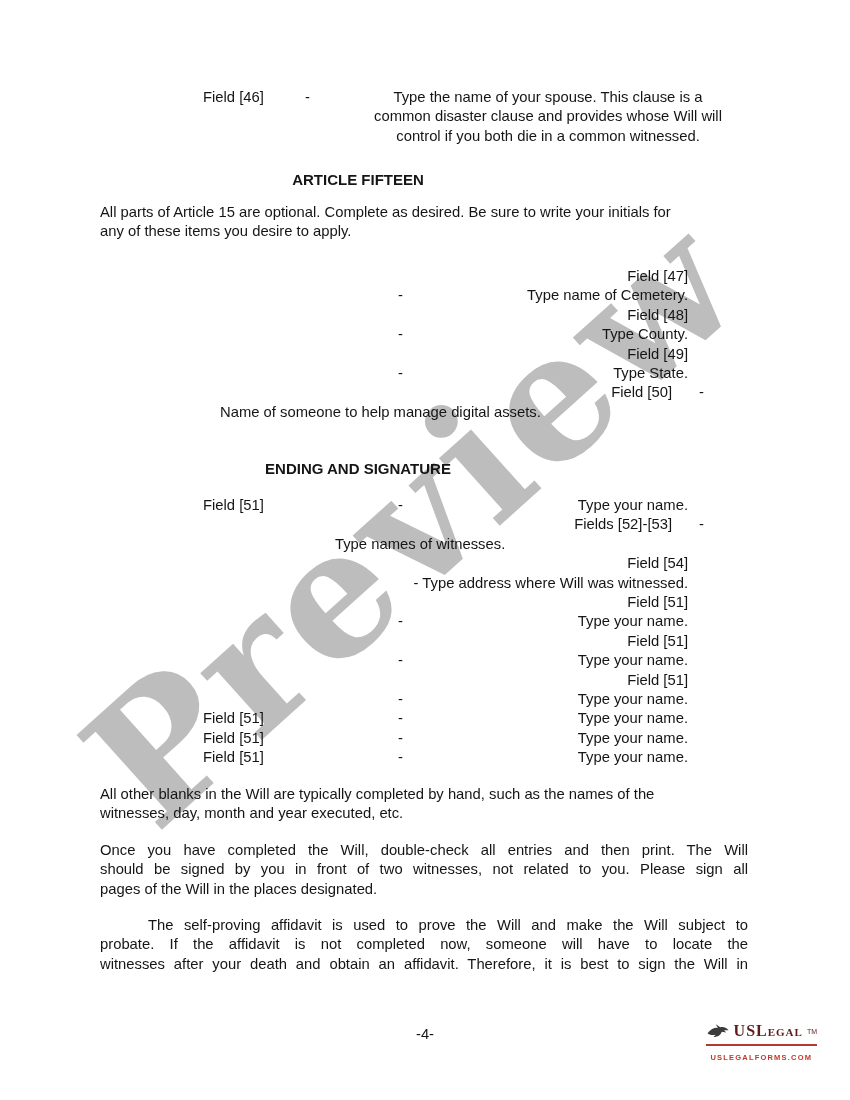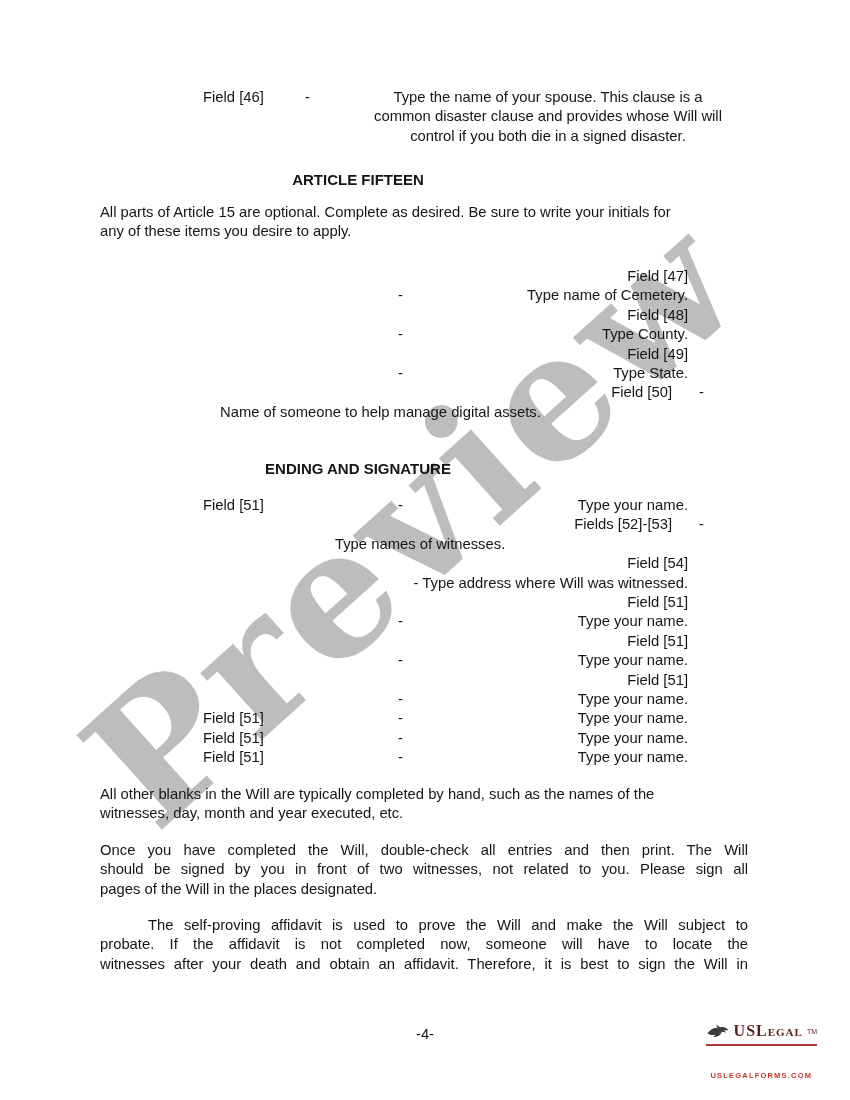--- a/index.html
+++ b/index.html
@@ -42,38 +42,38 @@
   .logo { position:absolute; right:33px; top:1020px; text-align:center; }
   .logo-row { display:flex; align-items:flex-end; gap:4px; justify-content:flex-end; }
   .eagle { width:24px; height:18px; fill:#3b3b3b; margin-bottom:2px; }
   .brand {
     font-family:"Liberation Serif","DejaVu Serif",serif; font-weight:700;
     font-variant:small-caps; font-size:16px; line-height:22px;
     color:#5c1d1d; letter-spacing:1px;
   }
   .tm { font-size:7px; color:#5c1d1d; align-self:flex-start; margin-top:2px; }
   .rule { height:2px; background:#b03a34; margin-top:2px; }
-  .tagline { font-size:7.5px; font-weight:700; letter-spacing:1.2px; color:#c0392b; margin-top:20px; }
+  .tagline { font-size:7.5px; font-weight:700; letter-spacing:1.2px; color:#c0392b; margin-top:2px; }
 </style>
 </head>
 <body>
 
 <div class="page">
 
   <div class="wm">Preview</div>
 
   <div class="content">
 
     <div class="abs f46">
       <span class="lbl">Field [46]</span>
       <span class="dsh">-</span>
       <div class="txt">
         <div class="nowrapline">Type the name of your spouse.  This clause is a</div>
         <div class="nowrapline">common disaster clause and provides whose Will will</div>
-        <div class="nowrapline">control if you both die in a signed disaster.</div>
+        <div class="nowrapline">control if you both die in a common witnessed.</div>
       </div>
     </div>
 
     <div class="abs h-center" style="top:170px">ARTICLE FIFTEEN</div>
 
     <div class="abs para" style="top:203px">
       <div class="nowrapline">All parts of Article 15 are optional.  Complete as desired. Be sure to write your initials for</div>
       <div class="nowrapline">any of these items you desire to apply.</div>
     </div>
 

